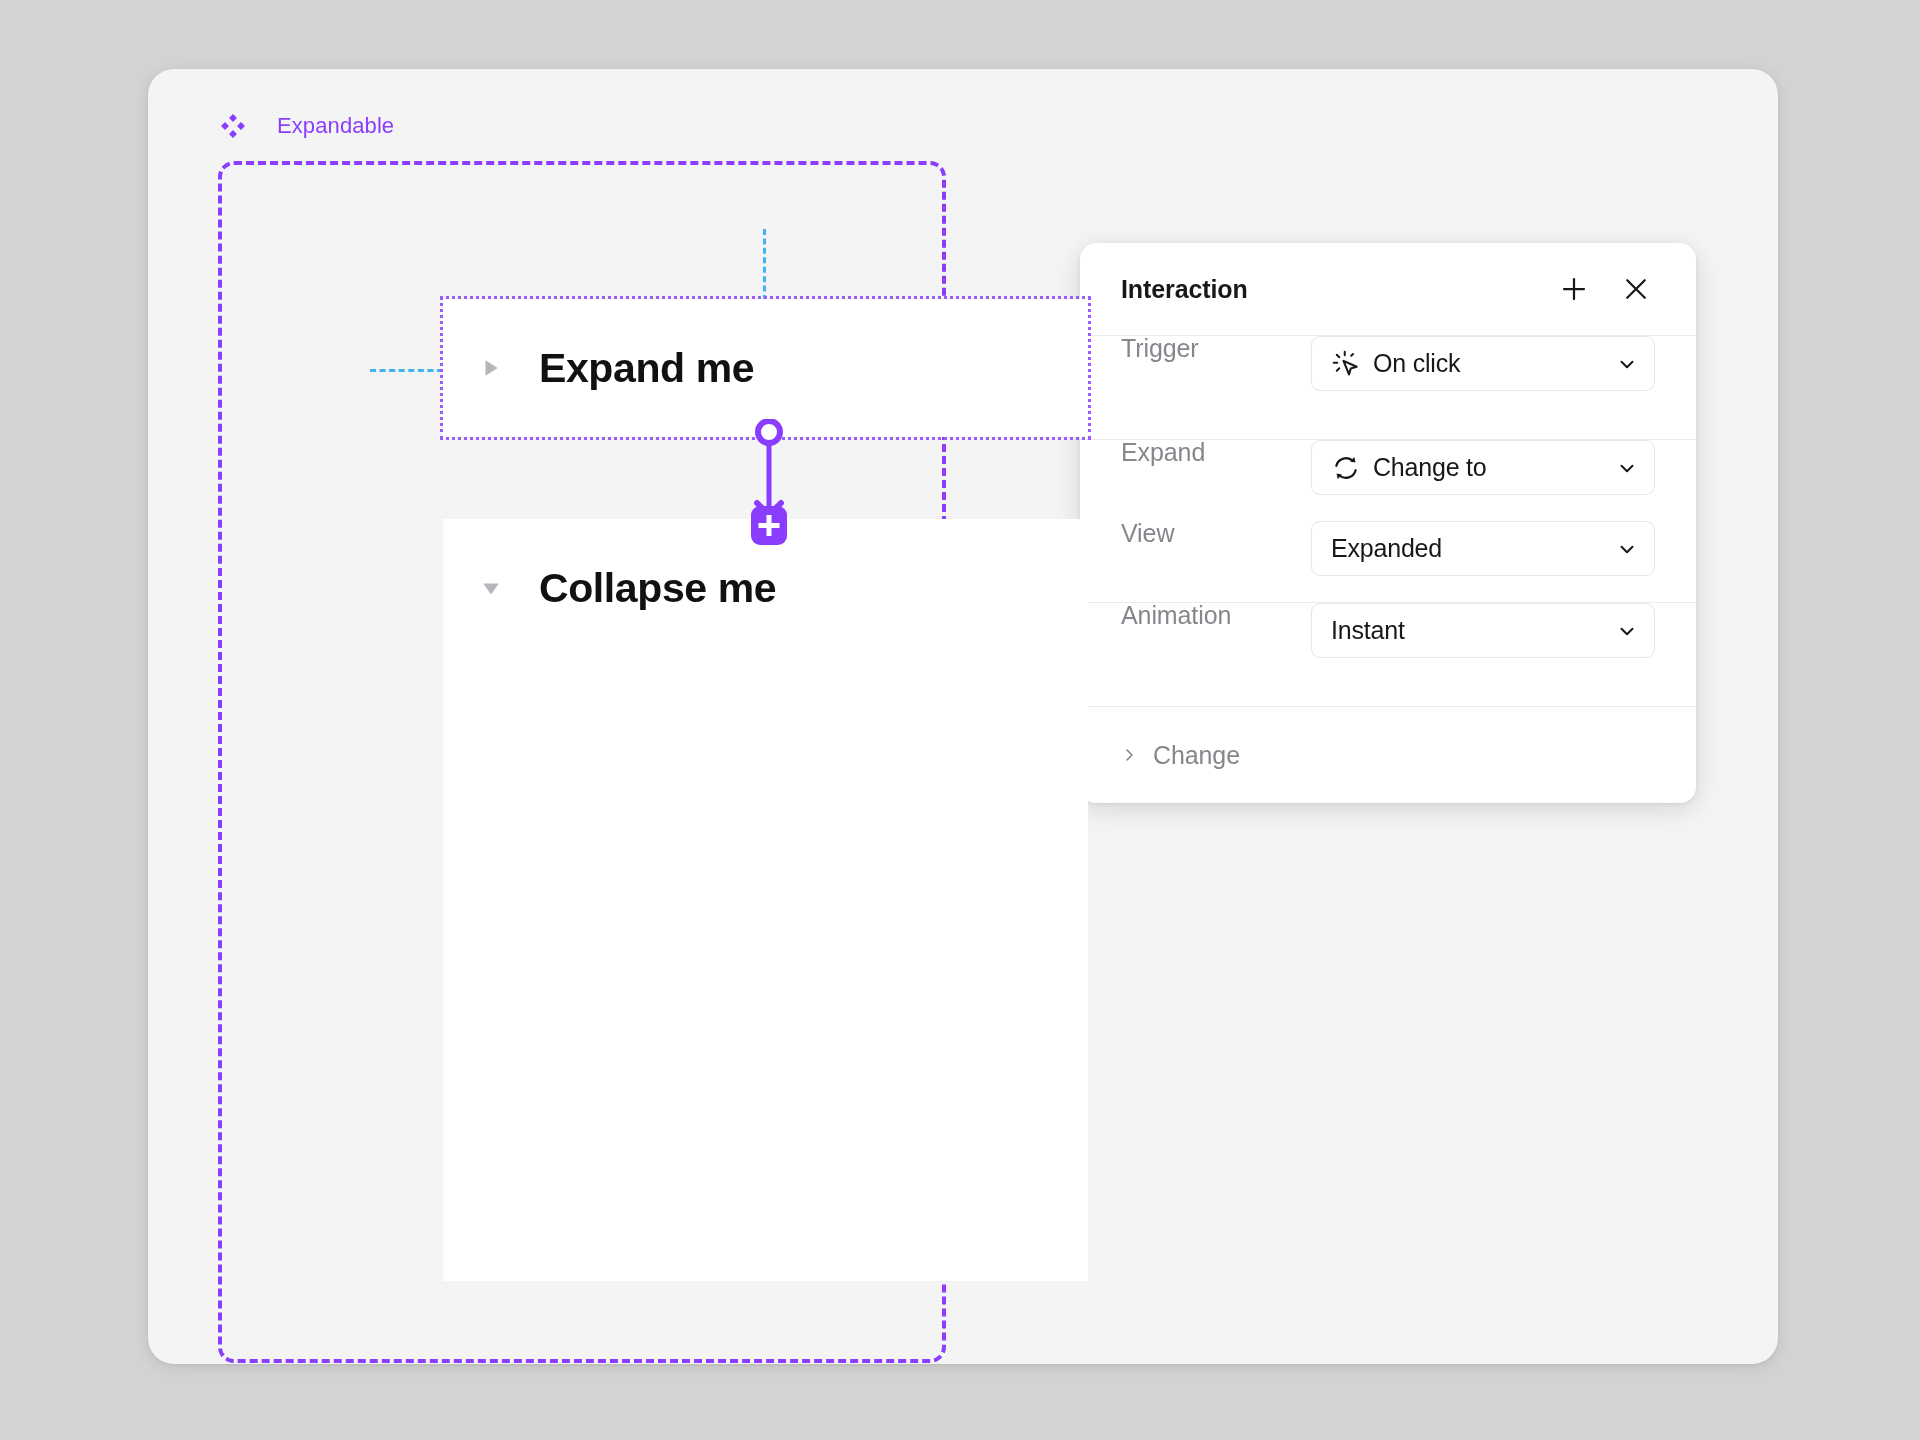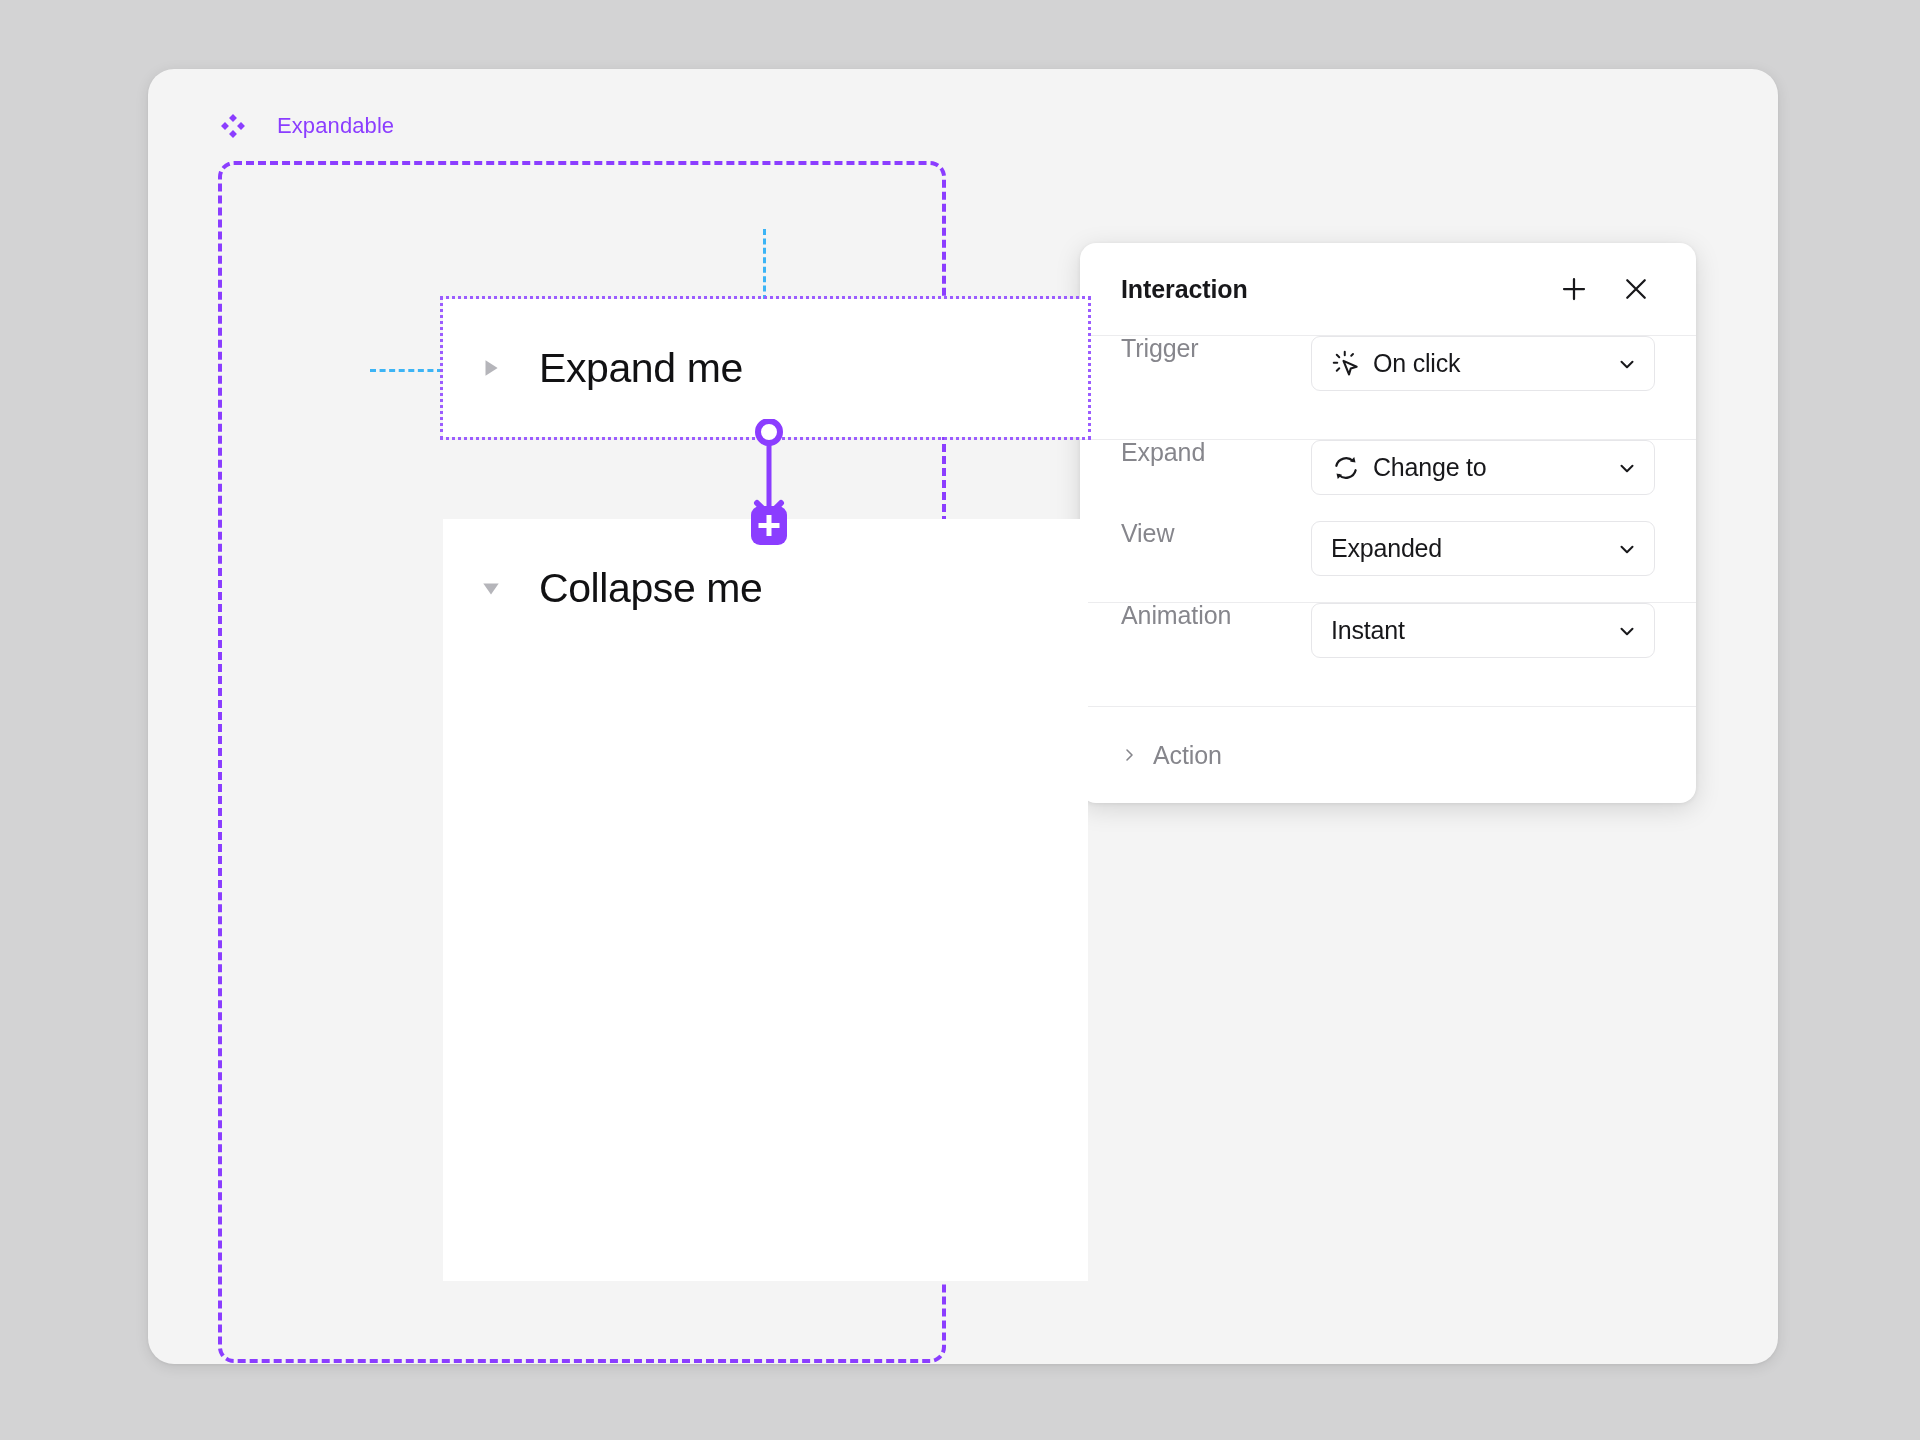--- a/index.html
+++ b/index.html
@@ -120,21 +120,21 @@
   .caret {
     width: 22px;
     height: 22px;
     margin-left: 37px;
     flex: 0 0 auto;
     display: block;
   }
   .variant-title {
     margin-left: 37px;
     font-size: 41px;
-    font-weight: normal;
+    font-weight: bold;
     color: #111113;
     letter-spacing: -0.4px;
     line-height: 1;
     white-space: nowrap;
   }
 
   
   #connector {
     position: absolute;
     left: 593px;
@@ -395,16 +395,16 @@
       </div>
     </div>
   </div>
 
   <div class="panel-divider"></div>
 
   <div class="state-row">
     <svg class="state-chevron" viewBox="0 0 24 24">
       <path d="M9 4.5 L16.5 12 L9 19.5" fill="none" stroke="#86868c" stroke-width="2.4" stroke-linecap="round" stroke-linejoin="round"></path>
     </svg>
-    <span class="state-label">Action</span>
+    <span class="state-label">Change</span>
   </div>
 
 </div>
 
 </body></html>

